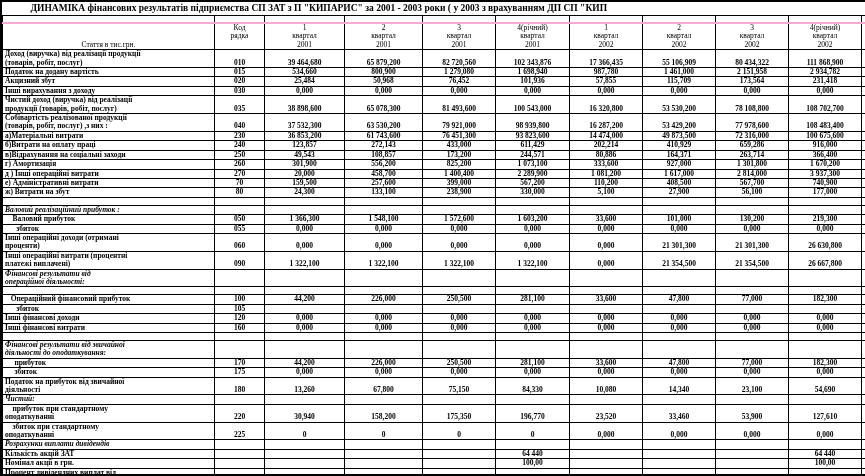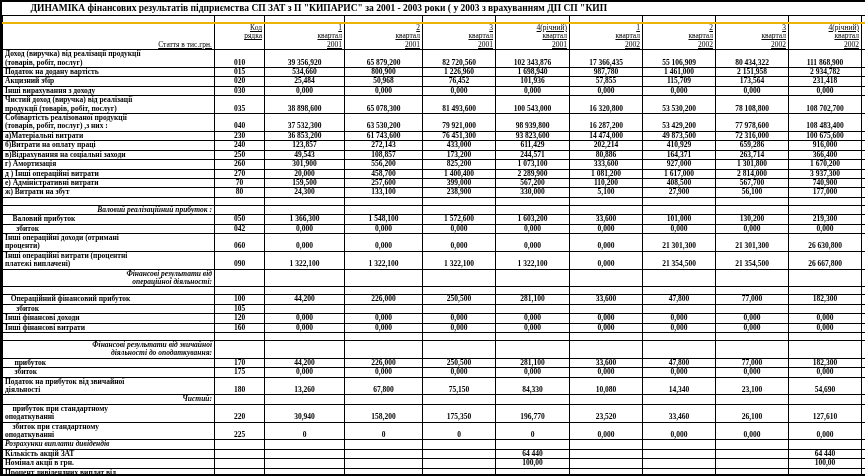--- a/index.html
+++ b/index.html
@@ -5,27 +5,27 @@
   html,body{margin:0;padding:0;background:#fff;}
   .page{width:865px;height:476px;overflow:hidden;background:#fff;position:relative;}
   .frame{position:absolute;left:0;top:0;width:863px;height:472px;border:2px solid #000;border-right:none;overflow:hidden;}
   table{border-collapse:collapse;table-layout:fixed;width:866px;
         font-family:"Liberation Serif","DejaVu Serif",serif;color:#000;}
   td{border:1px solid #000;padding:0 2px;vertical-align:bottom;
      font-size:7.5px;line-height:8.4px;overflow:hidden;}
   td.title{border:none;border-bottom:1px solid #000;font-weight:bold;font-size:9.5px;
            line-height:11px;padding:1px 0 1px 28px;white-space:nowrap;text-align:left;}
   tr.hspacer td{height:6px;padding:0;}
-  tr.header td{border-top:2px solid #eab308;border-bottom:1.5px solid #000;
-               white-space:pre-line;text-align:right;text-decoration:underline;}
+  tr.header td{border-top:2px solid #f9a8d4;border-bottom:1.5px solid #000;
+               white-space:pre-line;text-align:center;}
   td.stub{vertical-align:bottom;text-align:center;}
   td.codehead{vertical-align:top;}
   .lbl{white-space:pre-wrap;text-align:left;font-weight:bold;}
   .num,.code{text-align:center;font-weight:bold;white-space:nowrap;}
-  tr.section .lbl{font-weight:bold;font-style:italic;text-align:right;}
+  tr.section .lbl{font-weight:bold;font-style:italic;}
   tr.section_italic .lbl{font-style:italic;}
   tr.spacer td{height:7px;padding:0;}
 </style>
 </head>
 <body>
 
 <div class="page">
   <div class="frame">
     <table>
       <colgroup>
@@ -87,45 +87,45 @@
 квартал
 2002</td>
           <td></td>
         </tr>
       </tbody>
       <tbody id="rows">
           <tr class="data">
             <td class="lbl">Доход (виручка) від реалізації продукції
 (товарів, робіт, послуг)</td>
             <td class="code">010</td>
-            <td class="num">39 356,920</td>
+            <td class="num">39 464,680</td>
             <td class="num">65 879,200</td>
             <td class="num">82 720,560</td>
             <td class="num">102 343,876</td>
             <td class="num">17 366,435</td>
             <td class="num">55 106,909</td>
             <td class="num">80 434,322</td>
             <td class="num">111 868,900</td>
             <td></td>
           </tr>
           <tr class="data">
             <td class="lbl">Податок на додану вартість</td>
             <td class="code">015</td>
             <td class="num">534,660</td>
             <td class="num">800,900</td>
-            <td class="num">1 226,960</td>
+            <td class="num">1 279,080</td>
             <td class="num">1 698,940</td>
             <td class="num">987,780</td>
             <td class="num">1 461,000</td>
             <td class="num">2 151,958</td>
             <td class="num">2 934,782</td>
             <td></td>
           </tr>
           <tr class="data">
-            <td class="lbl">Акцизний збір</td>
+            <td class="lbl">Акцизний збут</td>
             <td class="code">020</td>
             <td class="num">25,484</td>
             <td class="num">50,968</td>
             <td class="num">76,452</td>
             <td class="num">101,936</td>
             <td class="num">57,855</td>
             <td class="num">115,709</td>
             <td class="num">173,564</td>
             <td class="num">231,418</td>
             <td></td>
@@ -296,21 +296,21 @@
             <td class="num">1 572,600</td>
             <td class="num">1 603,200</td>
             <td class="num">33,600</td>
             <td class="num">101,000</td>
             <td class="num">130,200</td>
             <td class="num">219,300</td>
             <td></td>
           </tr>
           <tr class="data">
             <td class="lbl">      збиток</td>
-            <td class="code">042</td>
+            <td class="code">055</td>
             <td class="num">0,000</td>
             <td class="num">0,000</td>
             <td class="num">0,000</td>
             <td class="num">0,000</td>
             <td class="num">0,000</td>
             <td class="num">0,000</td>
             <td class="num">0,000</td>
             <td class="num">0,000</td>
             <td></td>
           </tr>
@@ -504,21 +504,21 @@
           <tr class="data">
             <td class="lbl">    прибуток при стандартному
 оподаткуванні</td>
             <td class="code">220</td>
             <td class="num">30,940</td>
             <td class="num">158,200</td>
             <td class="num">175,350</td>
             <td class="num">196,770</td>
             <td class="num">23,520</td>
             <td class="num">33,460</td>
-            <td class="num">26,100</td>
+            <td class="num">53,900</td>
             <td class="num">127,610</td>
             <td></td>
           </tr>
           <tr class="data">
             <td class="lbl">    збиток при стандартному
 оподаткуванні</td>
             <td class="code">225</td>
             <td class="num">0</td>
             <td class="num">0</td>
             <td class="num">0</td>

